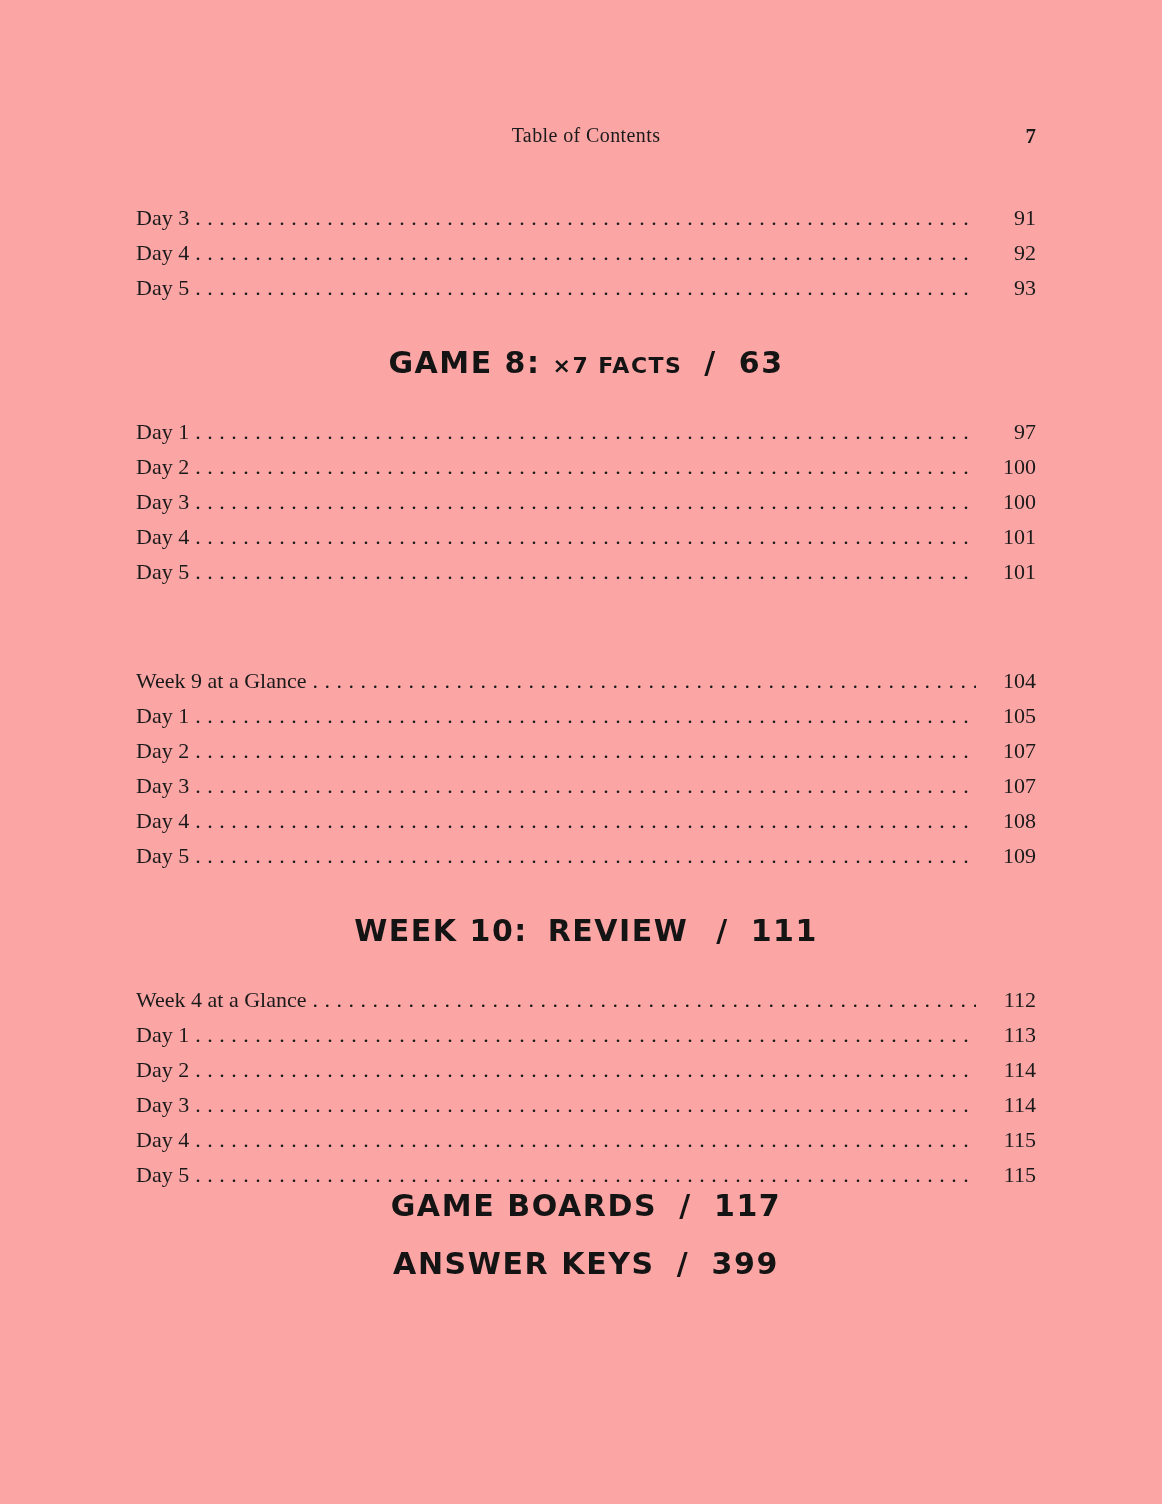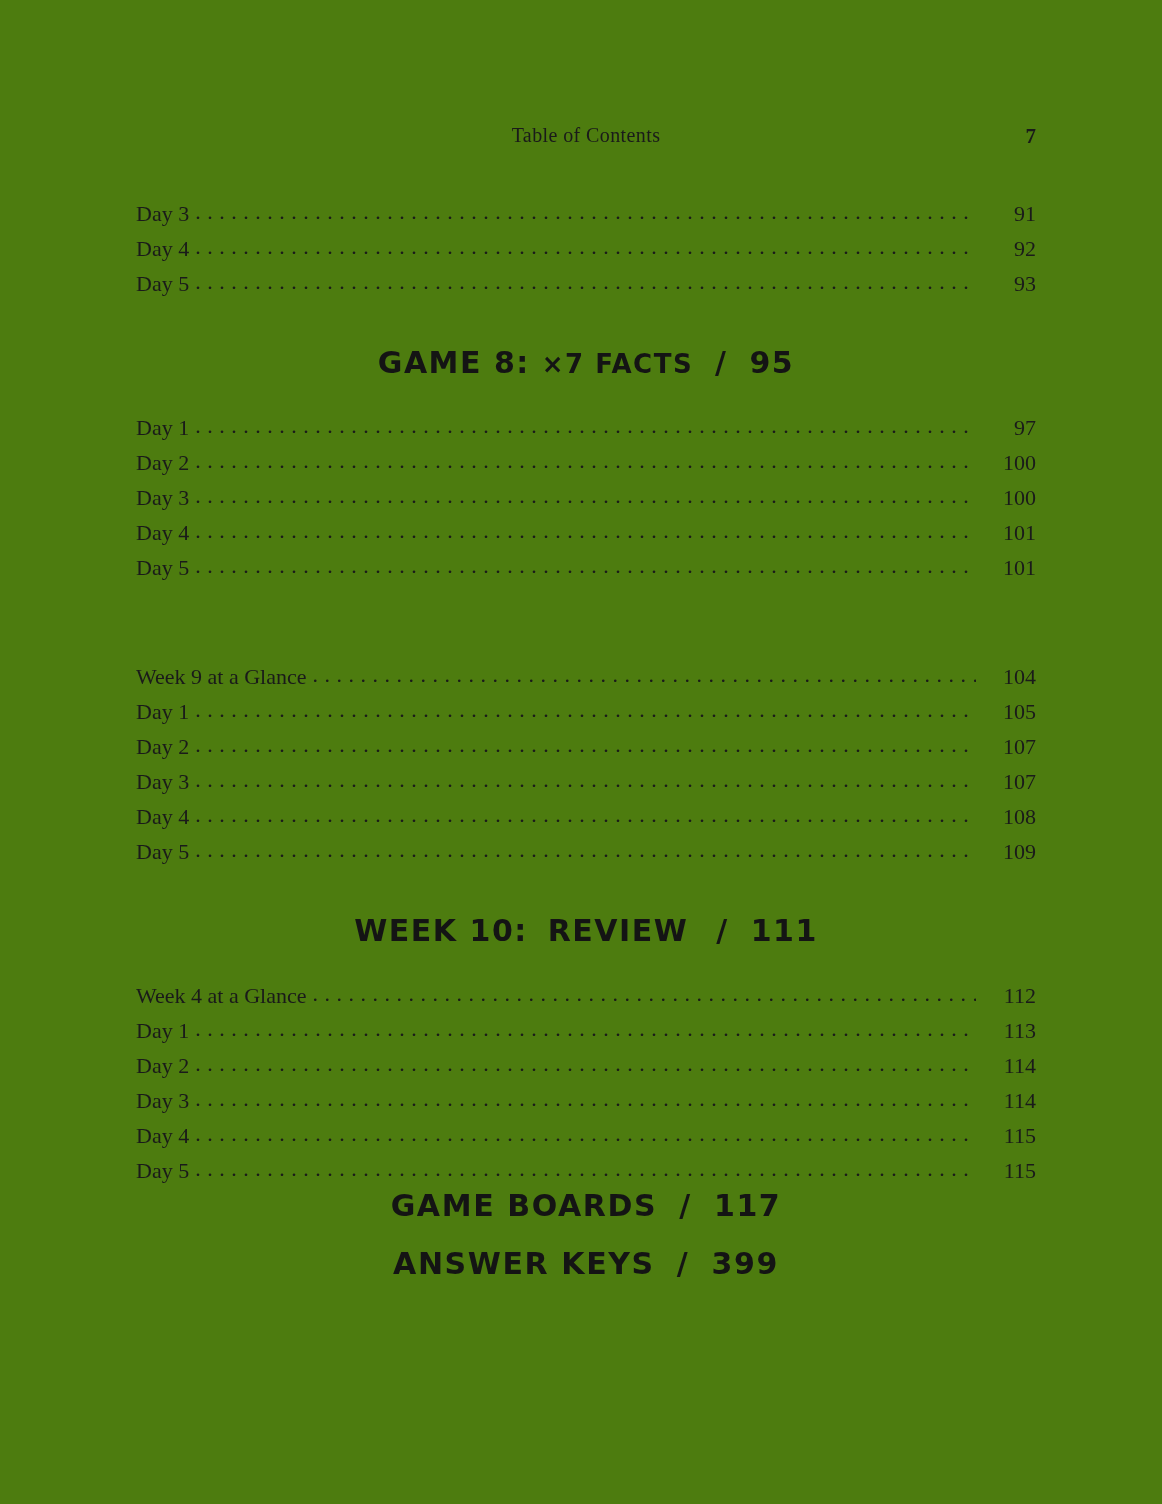--- a/index.html
+++ b/index.html
@@ -14,21 +14,21 @@
     color: #1a1a1a;
     position: relative;
     overflow: hidden;
   }
 
   .page {
     position: absolute;
     left: 0; top: 0;
     width: 1162px;
     height: 1504px;
-    background: #4d7c0f;
+    background: #fca5a5;
   }
 
   .content {
     position: absolute;
     left: 136px;
     top: 0;
     width: 900px;
   }
 
   
@@ -62,21 +62,21 @@
   
   .toc {
     position: absolute;
     left: 0;
     top: 196px;
     width: 900px;
   }
 
   .toc-entry {
     display: flex;
-    align-items: center;
+    align-items: flex-end;
     width: 900px;
     height: 35px;
     font-size: 22px;
     color: #1a1a1a;
   }
   .toc-entry .entry-label {
     white-space: nowrap;
     padding-right: 4px;
   }
   .toc-entry .leader {
@@ -111,21 +111,21 @@
     font-weight: bold;
     font-size: 30px;
     letter-spacing: 1.5px;
     color: #141414;
   }
   .section-head .sh-sep {
     display: inline-block;
     padding: 0 10px;
   }
   .section-head .sh-small {
-    font-size: 26px;
+    font-size: 22px;
   }
   .gap-2 { height: 30px; }
   .gap-3 { height: 44px; }
 
   
   .backmatter {
   }
   .backmatter .bm-line {
     width: 900px;
     text-align: center;
@@ -170,21 +170,21 @@
           <span class="leader"></span>
           <span class="entry-page">93</span>
         </div>
       </div>
 
       <div class="gap-3"></div>
       <div class="section-head">
         <span>GAME 8:</span>
         <span class="sh-small">×7 FACTS</span>
         <span class="sh-sep">/</span>
-        <span>95</span>
+        <span>63</span>
       </div>
       <div class="gap-2"></div>
       <div>
         <div class="toc-entry">
           <span class="entry-label">Day 1</span>
           <span class="leader"></span>
           <span class="entry-page">97</span>
         </div>
         <div class="toc-entry">
           <span class="entry-label">Day 2</span>

